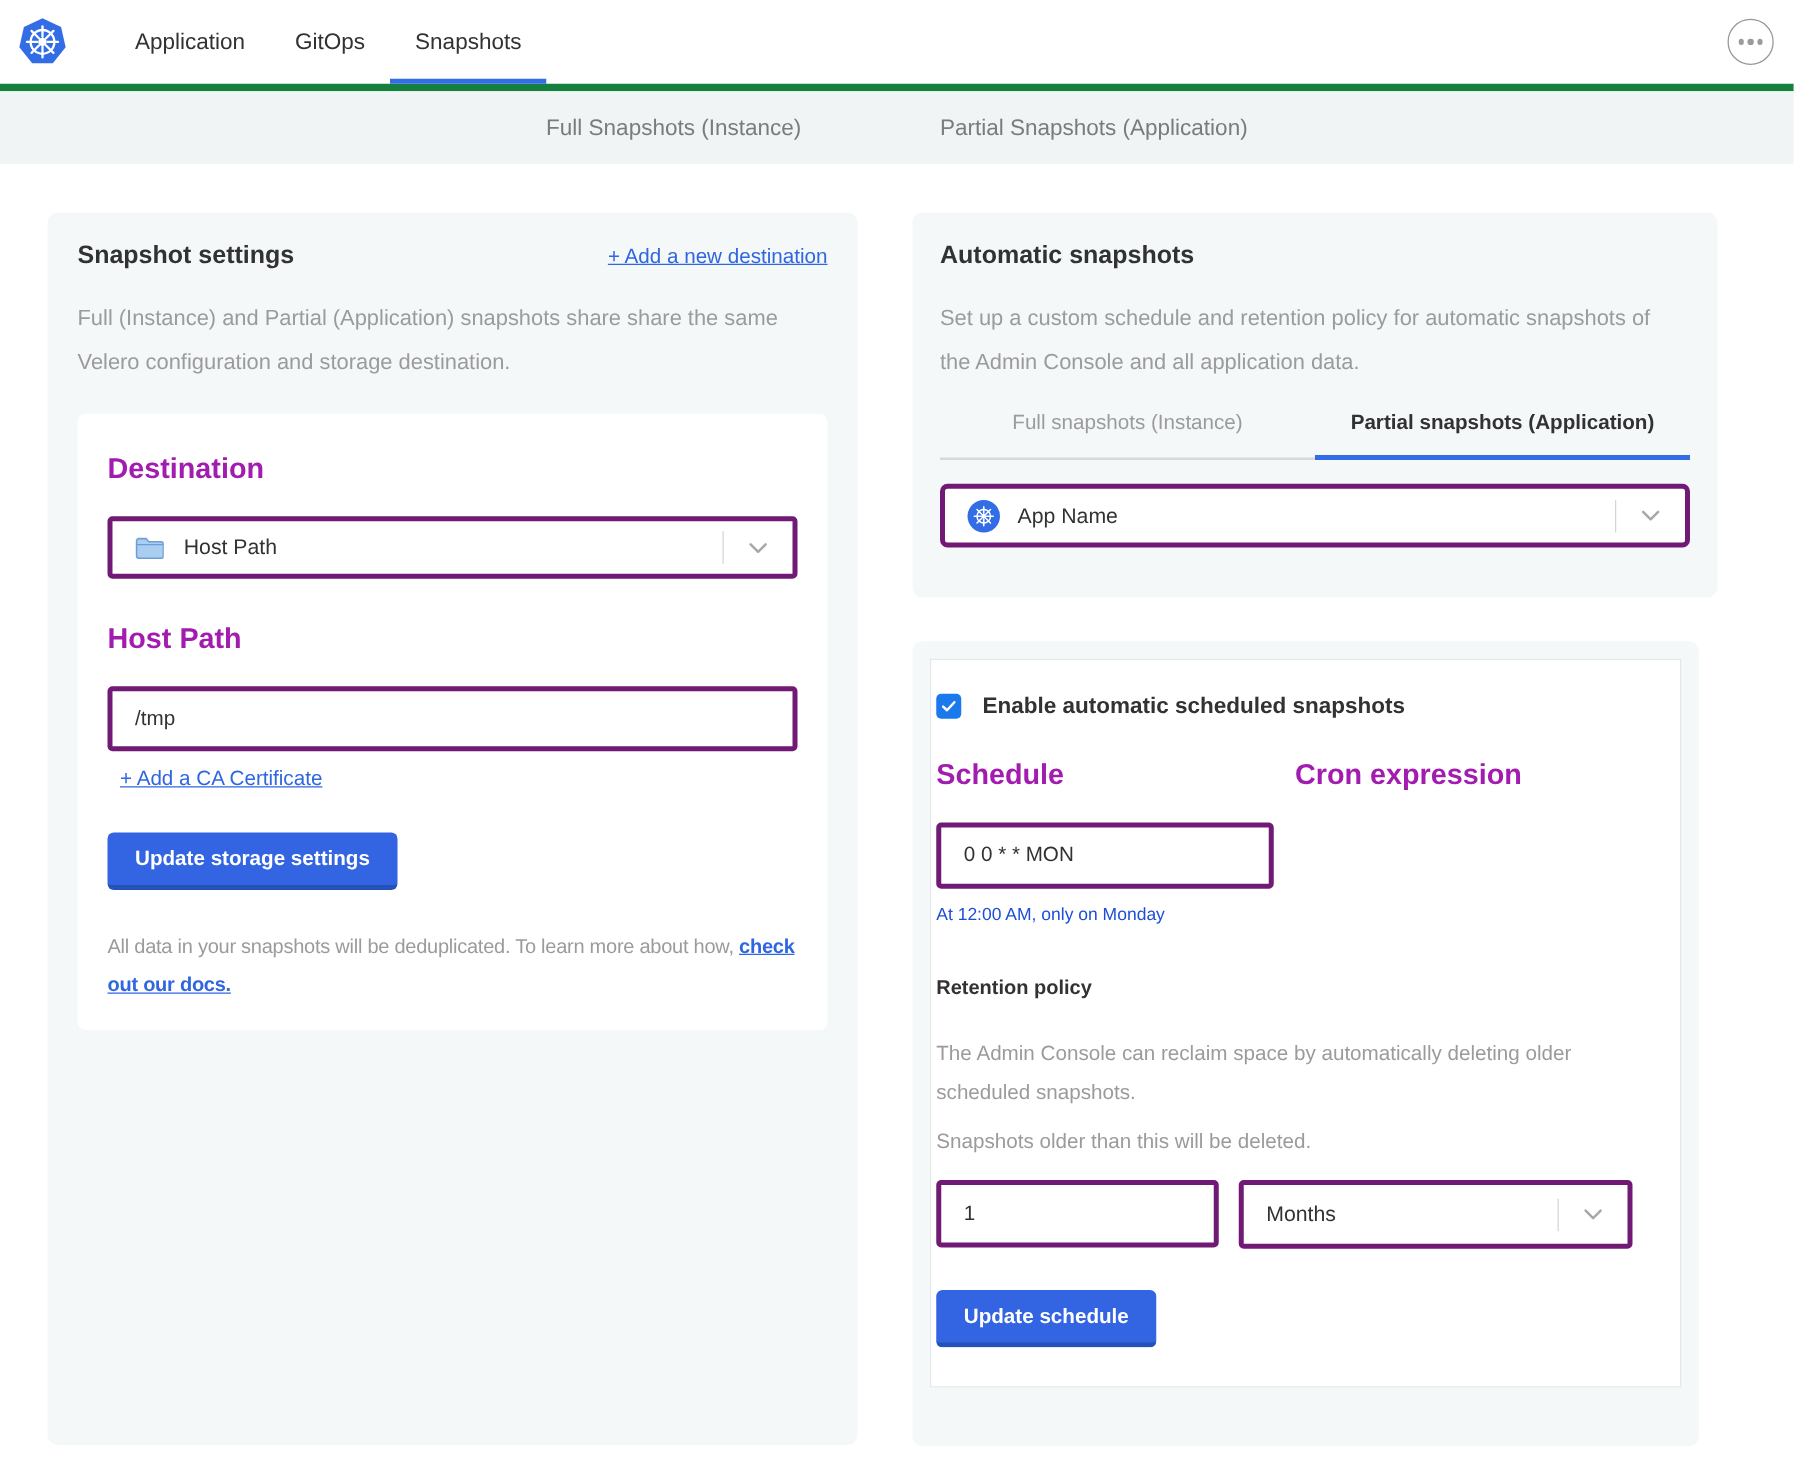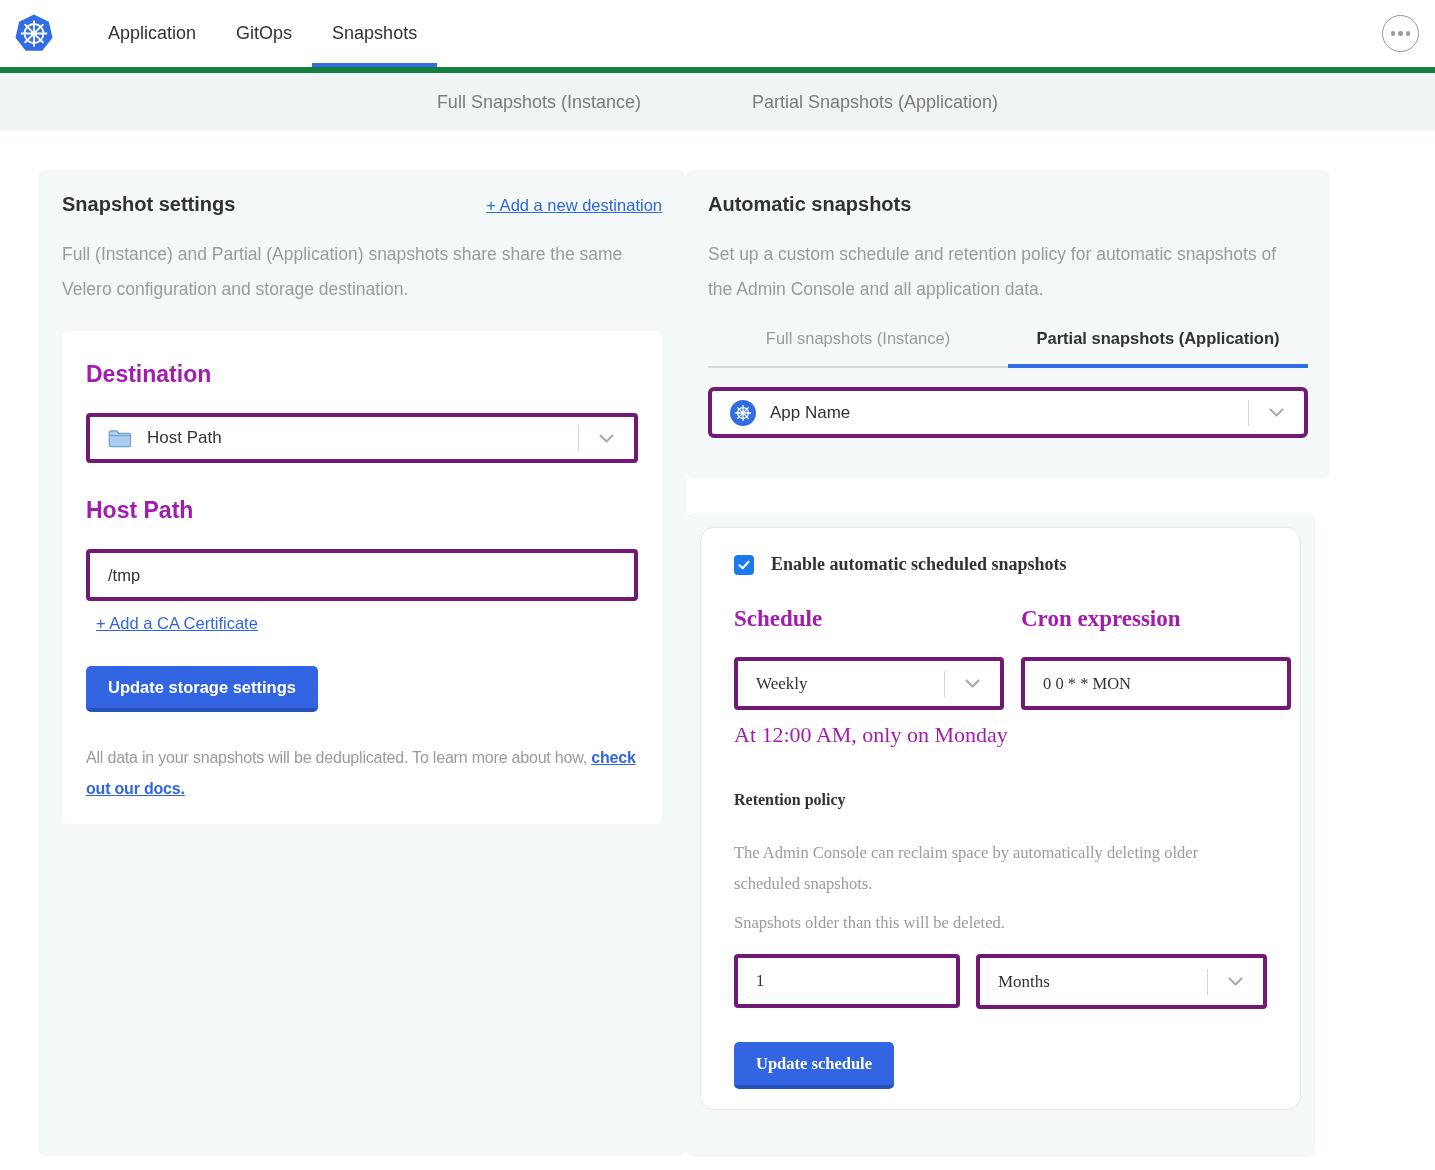--- a/index.html
+++ b/index.html
@@ -21,21 +21,21 @@
   .more-btn { margin:auto 0 auto auto; width:37px; height:37px; border-radius:50%;
               border:1px solid #979797; background:#fff; display:flex; align-items:center;
               justify-content:center; gap:3px; cursor:pointer; padding:0; }
   .more-btn i { width:4.5px; height:4.5px; border-radius:50%; background:#9b9b9b; }
   
   .subnav { height:58px; background:#f0f4f5; display:flex; justify-content:center; gap:95px; }
   .subnav-item { display:flex; align-items:center; padding:4px 8px 0; font-size:18px;
                  color:#7b7b7b; border-bottom:4px solid transparent; cursor:pointer; }
   .subnav-item.active { color:#323232; font-weight:bold; border-bottom-color:#326de6; }
   
-  .main { display:flex; padding:39px 0 0 38px; align-items:flex-start; }
+  .main { display:flex; gap:44px; padding:39px 0 0 38px; align-items:flex-start; }
   .card { background:#f4f8f9; border-radius:8px; }
   .left-card { width:648px; height:986px; padding:23px 24px; }
   .right-col { width:644px; }
   .auto-card { height:308px; padding:23px 22px; }
   .card-head { display:flex; justify-content:space-between; align-items:baseline; }
   h2 { margin:0; font-size:20px; font-weight:bold; color:#323232; }
   .link { color:#3066e0; text-decoration:underline; cursor:pointer; }
   .head-link { font-size:16.5px; }
   .desc { margin:21px 0 0; font-size:17.5px; line-height:35px; color:#9b9b9b; max-width:585px; }
   
@@ -62,30 +62,30 @@
          border-bottom:2px solid #d5d9d9; cursor:pointer; }
   .tab.active { color:#323232; font-weight:bold; border-bottom:4px solid #326de6; }
   .app-select { margin-top:19px; height:51px; border-radius:6px; }
   .k8s-badge { width:26px; height:26px; border-radius:50%; background:#326de6; margin-right:14px;
                display:flex; align-items:center; justify-content:center; flex:none; }
   .k8s-badge svg { width:18px; height:18px; display:block; }
   .folder { margin-right:16px; display:flex; align-items:center; }
   
   .schedule-wrap { margin-top:35px; width:629px; height:644px; background:#f4f8f9;
                    border-radius:8px; padding:14px; }
-  .schedule-card { background:#fff; border:1px solid #e4e8ea; border-radius:14px; height:583px;
-                   padding:26px 33px 19px;font-family:Liberation Serif, serif; }
+  .schedule-card { background:#fff; border:1px solid #e4e8ea; border-radius:0; height:583px;
+                   padding:26px 4px 19px; }
   .check-row { display:flex; align-items:center; gap:17px; }
   .checkbox { width:20px; height:20px; border-radius:4px; background:#1b79ec; flex:none;
               display:flex; align-items:center; justify-content:center; cursor:pointer; }
   .check-label { font-size:18px; font-weight:bold; }
   .grid { display:grid; grid-template-columns:270px 270px; column-gap:17px; row-gap:25px;
           margin-top:31px; }
   .grid .select, .grid .text-input { margin-top:0; height:53px; }
-  .hint { margin:12px 0 0; font-size:22px; color:#a21caf; }
+  .hint { margin:12px 0 0; font-size:14px; color:#1d4ed8; }
   .retention-title { margin:43px 0 0; font-size:16px; font-weight:bold; }
   .retention-desc { margin:28px 0 12px; font-size:16.5px; line-height:31px; color:#9b9b9b; max-width:528px; }
   .hint2 { margin:14px 0 0; font-size:16.5px; color:#9b9b9b; }
   .row2 { display:flex; gap:16px; margin-top:21px; }
   .amount-input { width:226px; height:54px; margin-top:0; }
   .unit-select { width:315px; height:55px; margin-top:0; border-radius:4px; }
 </style>
 </head>
 <body>
 
@@ -214,31 +214,20 @@
               <svg width="12" height="10" viewBox="0 0 12 10">
                   <path d="M1.5 5.3 L4.6 8.2 L10.5 1.8" stroke="#fff" stroke-width="2" fill="none" stroke-linecap="round" stroke-linejoin="round"></path>
                 </svg>
             </span>
             <span class="check-label">Enable automatic scheduled snapshots</span>
           </div>
 
           <div class="grid">
             <label class="field-label">Schedule</label>
             <label class="field-label">Cron expression</label>
-            <div class="select">
-              <span class="select-value">Weekly</span>
-              <span class="select-right">
-                  <i class="sep"></i>
-                <span class="chev">
-                  <svg width="15" height="9" viewBox="0 0 15 9">
-                      <path d="M1.5 1.5 L7.5 7.5 L13.5 1.5" stroke="#a8a8a8" stroke-width="2" fill="none" stroke-linecap="round" stroke-linejoin="round"></path>
-                    </svg>
-                </span>
-              </span>
-            </div>
             <input class="text-input" type="text" value="0 0 * * MON" style="">
           </div>
           <p class="hint">At 12:00 AM, only on Monday</p>
 
           <div class="retention-title">Retention policy</div>
           <p class="retention-desc">The Admin Console can reclaim space by automatically deleting older scheduled snapshots.</p>
           <p class="hint2">Snapshots older than this will be deleted.</p>
 
           <div class="row2">
             <input class="text-input amount-input" type="text" value="1" style="">

